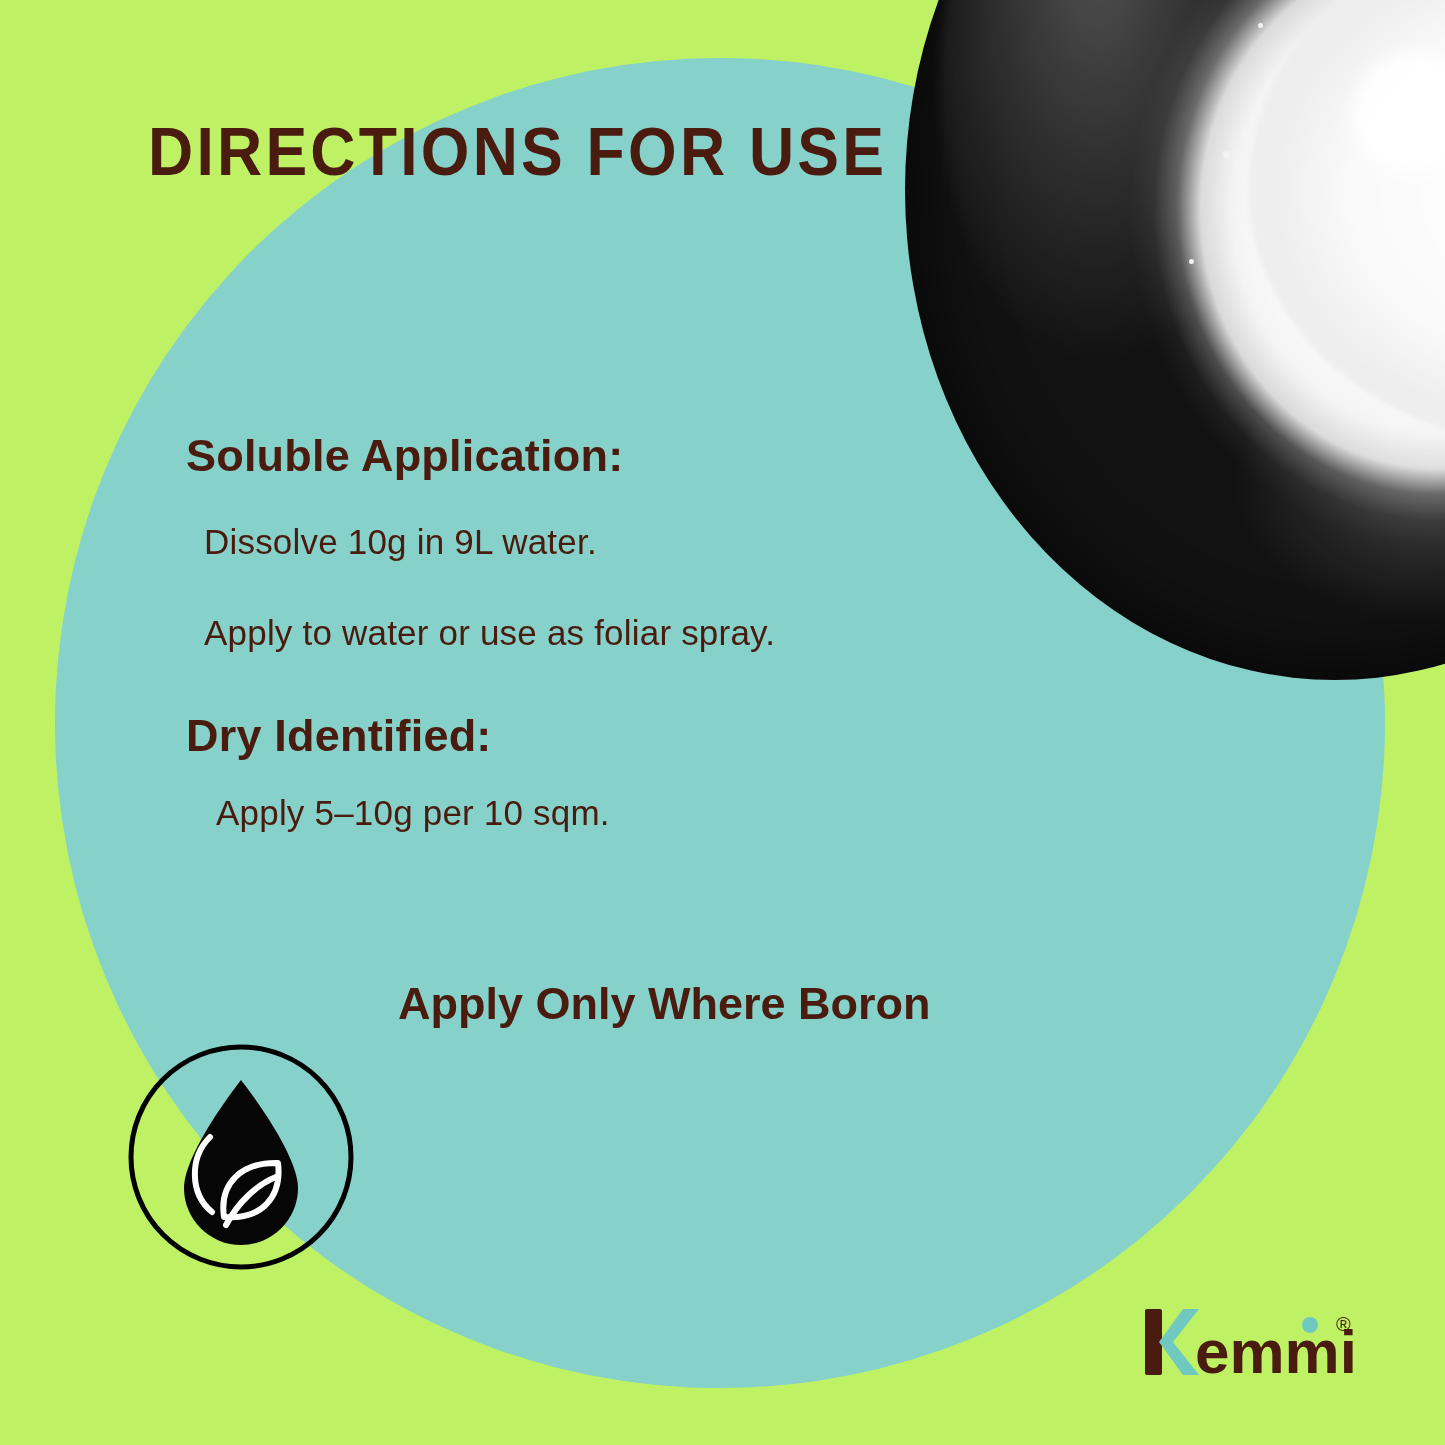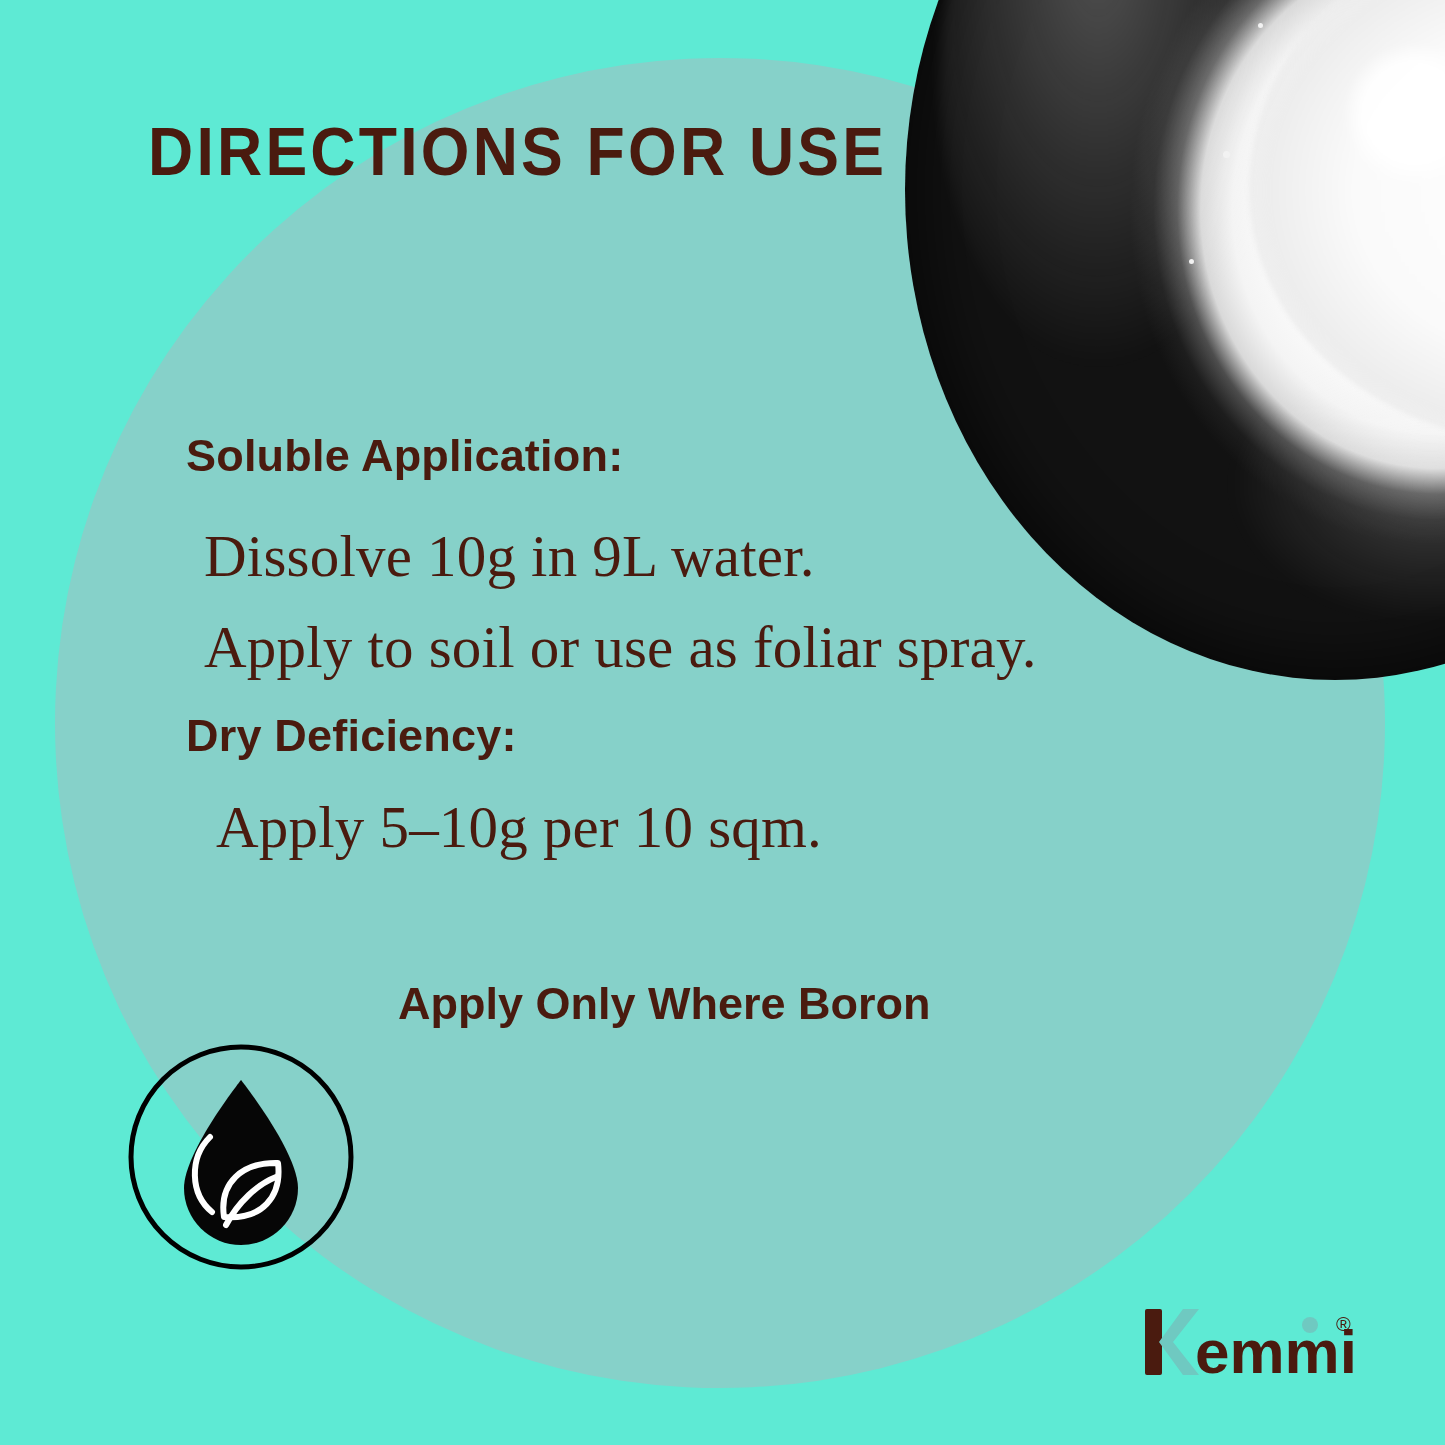--- a/index.html
+++ b/index.html
@@ -5,21 +5,21 @@
   html,body{margin:0;padding:0;}
   body{
     width:1445px;height:1445px;
     background:#ffffff;
     font-family:"Liberation Sans", sans-serif;
     overflow:hidden;
   }
   #canvas{
     position:relative;
     width:1445px;height:1445px;
-    background:#5eead4;
+    background:#bef264;
     overflow:hidden;
   }
 
   
   .teal-blob{
     position:absolute;
     left:55px; top:58px;
     width:1330px; height:1330px;
     border-radius:50%;
     background:#86d1c9;
@@ -102,26 +102,25 @@
   .lbl-heading{
     position:absolute;
     font-size:45px;
     font-weight:bold;
     color:#4a1b0f;
     white-space:nowrap;
     letter-spacing:0.2px;
   }
   .lbl-line{
     position:absolute;
-    font-size:59px;
+    font-size:35px;
     font-weight:normal;
     color:#4a1b0f;
     white-space:nowrap;
     letter-spacing:0.2px;
-    font-family:Liberation Serif, serif;
   }
   .lbl-callout{
     position:absolute;
     font-size:45px;
     font-weight:bold;
     color:#4a1b0f;
     white-space:nowrap;
     text-align:right;
   }
 
@@ -170,23 +169,23 @@
   </div>
 
   <div class="title">DIRECTIONS FOR USE</div>
 
   <div class="body-block">
 
     <div class="lbl-heading" id="h-soluble">Soluble Application:</div>
 
     <div class="lbl-line" id="l-soluble-1">Dissolve 10g in 9L water.</div>
 
-    <div class="lbl-line" id="l-soluble-2">Apply to soil or use as foliar spray.</div>
-
-    <div class="lbl-heading" id="h-dry">Dry Deficiency:</div>
+    <div class="lbl-line" id="l-soluble-2">Apply to water or use as foliar spray.</div>
+
+    <div class="lbl-heading" id="h-dry">Dry Identified:</div>
 
     <div class="lbl-line" id="l-dry-1">Apply 5–10g per 10 sqm.</div>
 
     <div class="lbl-callout" id="c-line-1">Apply Only Where Boron</div>
 
   </div>
 
   <div class="badge">
     <svg viewBox="0 0 230 230" xmlns="http://www.w3.org/2000/svg">
       <circle cx="115" cy="115" r="110" fill="none" stroke="#000000" stroke-width="5"></circle>

